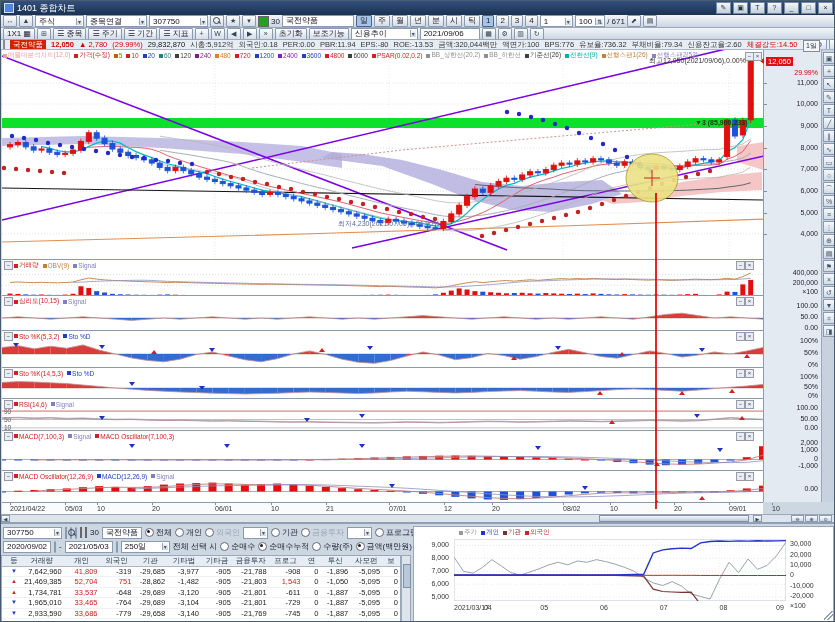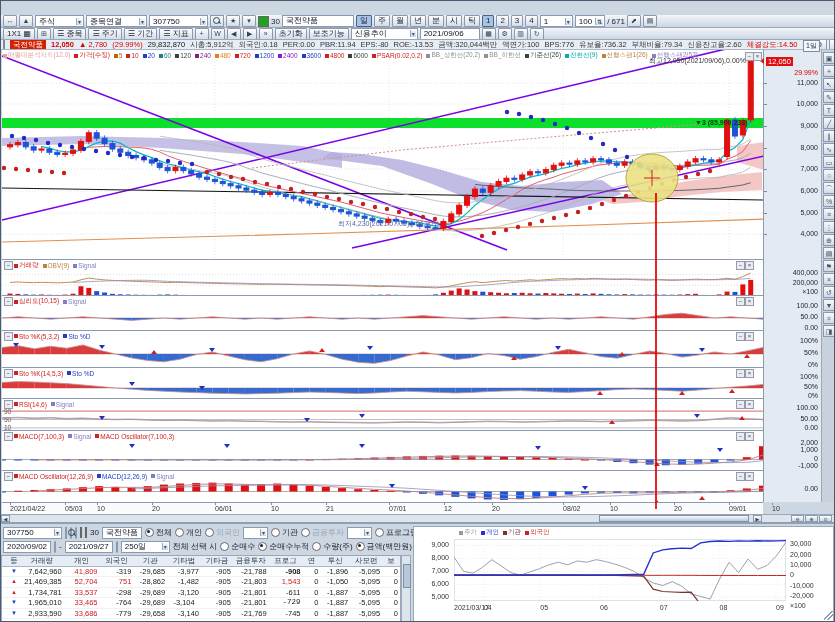--- a/index.html
+++ b/index.html
@@ -71,20 +71,33 @@
   #tscroll{position:absolute;left:400px;top:31px;width:10px;height:70px;background:#dde4ec;border:1px solid #9aa8ba;box-sizing:border-box;}
   #tsthumb{position:absolute;left:1px;top:8px;width:6px;height:22px;background:#b9c8d8;border:1px solid #8090a8;}
   #mini{position:absolute;left:412px;top:2px;width:421px;height:97px;background:#fff;border:1px solid #98a8b8;box-sizing:border-box;}
   .mlab{position:absolute;font-size:7px;color:#333;white-space:nowrap;}
   #grip{position:absolute;right:1px;bottom:1px;width:9px;height:9px;background:linear-gradient(135deg,transparent 40%,#8fa0b4 40%,#8fa0b4 50%,transparent 50%,transparent 65%,#8fa0b4 65%,#8fa0b4 75%,transparent 75%);}
 </style>
 </head>
 <body>
 
 <div id="win">
+  <div id="titlebar">
+    <span class="tico"></span>
+    <span>1401 종합차트</span>
+    <span id="tbtns">
+        <span class="wbtn">✎</span>
+        <span class="wbtn">▣</span>
+        <span class="wbtn">T</span>
+        <span class="wbtn">?</span>
+        <span class="wbtn">_</span>
+        <span class="wbtn">□</span>
+        <span class="wbtn">×</span>
+      </span>
+  </div>
   <div id="tb1" class="bar">
       <span class="ib">↔</span>
       <span class="ib">▲</span>
       <span class="combo">
         <i style="font-style: normal; min-width: 34px;">주식</i>
         <b>▾</b>
       </span>
       <span class="combo">
         <i style="font-style: normal; min-width: 46px;">종목연결</i>
         <b>▾</b>
@@ -1197,21 +1210,21 @@
         </span>
         <span class="radio">
           <i></i>
           <span>프로그램</span>
         </span>
       </div>
     <div id="btb2">
         <span class="tin" style="width: 48px;">2020/09/02</span>
         <span class="ib">▦</span>
         <span class="lblt">-</span>
-        <span class="tin" style="width: 48px;">2021/09/27</span>
+        <span class="tin" style="width: 48px;">2021/05/03</span>
         <span class="ib">▦</span>
         <span class="combo">
           <i style="font-style: normal; min-width: 34px;">250일</i>
           <b>▾</b>
         </span>
         <span class="lblt">전체 선택 시</span>
         <span class="radio">
           <i></i>
           <span>순매수</span>
         </span>
@@ -1248,21 +1261,21 @@
         <div class="trow">
           <span class="tcell" style="width: 6px;"></span>
           <span class="tcell c" style="width: 12px; color: rgb(32, 64, 192); font-size: 6px;">▼</span>
           <span class="tcell" style="width: 44px; color: rgb(34, 34, 34);">7,642,960</span>
           <span class="tcell" style="width: 36px; color: rgb(208, 32, 32);">41,809</span>
           <span class="tcell" style="width: 34px; color: rgb(34, 34, 34);">-319</span>
           <span class="tcell" style="width: 34px; color: rgb(34, 34, 34);">-29,685</span>
           <span class="tcell" style="width: 34px; color: rgb(34, 34, 34);">-3,977</span>
           <span class="tcell" style="width: 32px; color: rgb(34, 34, 34);">-905</span>
           <span class="tcell" style="width: 36px; color: rgb(34, 34, 34);">-21,788</span>
-          <span class="tcell" style="width: 34px; color: rgb(34, 34, 34); font-weight: bold;">-908</span>
+          <span class="tcell" style="width: 34px; color: rgb(34, 34, 34);">-908</span>
           <span class="tcell" style="width: 18px; color: rgb(34, 34, 34);">0</span>
           <span class="tcell" style="width: 30px; color: rgb(34, 34, 34);">-1,896</span>
           <span class="tcell" style="width: 32px; color: rgb(34, 34, 34);">-5,095</span>
           <span class="tcell" style="width: 18px; color: rgb(34, 34, 34);">0</span>
         </div>
         <div class="trow">
           <span class="tcell" style="width: 6px;"></span>
           <span class="tcell c" style="width: 12px; color: rgb(208, 32, 32); font-size: 6px;">▲</span>
           <span class="tcell" style="width: 44px; color: rgb(34, 34, 34);">21,469,385</span>
           <span class="tcell" style="width: 36px; color: rgb(208, 32, 32);">52,704</span>
@@ -1275,42 +1288,42 @@
           <span class="tcell" style="width: 18px; color: rgb(34, 34, 34);">0</span>
           <span class="tcell" style="width: 30px; color: rgb(34, 34, 34);">-1,050</span>
           <span class="tcell" style="width: 32px; color: rgb(34, 34, 34);">-5,095</span>
           <span class="tcell" style="width: 18px; color: rgb(34, 34, 34);">0</span>
         </div>
         <div class="trow">
           <span class="tcell" style="width: 6px;"></span>
           <span class="tcell c" style="width: 12px; color: rgb(208, 32, 32); font-size: 6px;">▲</span>
           <span class="tcell" style="width: 44px; color: rgb(34, 34, 34);">1,734,781</span>
           <span class="tcell" style="width: 36px; color: rgb(208, 32, 32);">33,537</span>
-          <span class="tcell" style="width: 34px; color: rgb(34, 34, 34);">-298</span>
+          <span class="tcell" style="width: 34px; color: rgb(34, 34, 34);">-648</span>
           <span class="tcell" style="width: 34px; color: rgb(34, 34, 34);">-29,689</span>
           <span class="tcell" style="width: 34px; color: rgb(34, 34, 34);">-3,120</span>
           <span class="tcell" style="width: 32px; color: rgb(34, 34, 34);">-905</span>
           <span class="tcell" style="width: 36px; color: rgb(34, 34, 34);">-21,801</span>
           <span class="tcell" style="width: 34px; color: rgb(34, 34, 34);">-611</span>
           <span class="tcell" style="width: 18px; color: rgb(34, 34, 34);">0</span>
           <span class="tcell" style="width: 30px; color: rgb(34, 34, 34);">-1,887</span>
           <span class="tcell" style="width: 32px; color: rgb(34, 34, 34);">-5,095</span>
           <span class="tcell" style="width: 18px; color: rgb(34, 34, 34);">0</span>
         </div>
         <div class="trow">
           <span class="tcell" style="width: 6px;"></span>
           <span class="tcell c" style="width: 12px; color: rgb(32, 64, 192); font-size: 6px;">▼</span>
           <span class="tcell" style="width: 44px; color: rgb(34, 34, 34);">1,965,010</span>
           <span class="tcell" style="width: 36px; color: rgb(208, 32, 32);">33,465</span>
           <span class="tcell" style="width: 34px; color: rgb(34, 34, 34);">-764</span>
           <span class="tcell" style="width: 34px; color: rgb(34, 34, 34);">-29,689</span>
-          <span class="tcell" style="width: 34px; color: rgb(34, 34, 34); text-align: center;">-3,104</span>
+          <span class="tcell" style="width: 34px; color: rgb(34, 34, 34);">-3,104</span>
           <span class="tcell" style="width: 32px; color: rgb(34, 34, 34);">-905</span>
           <span class="tcell" style="width: 36px; color: rgb(34, 34, 34);">-21,801</span>
-          <span class="tcell" style="width: 34px; color: rgb(34, 34, 34); font-family: Liberation Mono, monospace;">-729</span>
+          <span class="tcell" style="width: 34px; color: rgb(34, 34, 34);">-729</span>
           <span class="tcell" style="width: 18px; color: rgb(34, 34, 34);">0</span>
           <span class="tcell" style="width: 30px; color: rgb(34, 34, 34);">-1,887</span>
           <span class="tcell" style="width: 32px; color: rgb(34, 34, 34);">-5,095</span>
           <span class="tcell" style="width: 18px; color: rgb(34, 34, 34);">0</span>
         </div>
         <div class="trow">
           <span class="tcell" style="width: 6px;"></span>
           <span class="tcell c" style="width: 12px; color: rgb(32, 64, 192); font-size: 6px;">▼</span>
           <span class="tcell" style="width: 44px; color: rgb(34, 34, 34);">2,933,590</span>
           <span class="tcell" style="width: 36px; color: rgb(208, 32, 32);">33,686</span>

